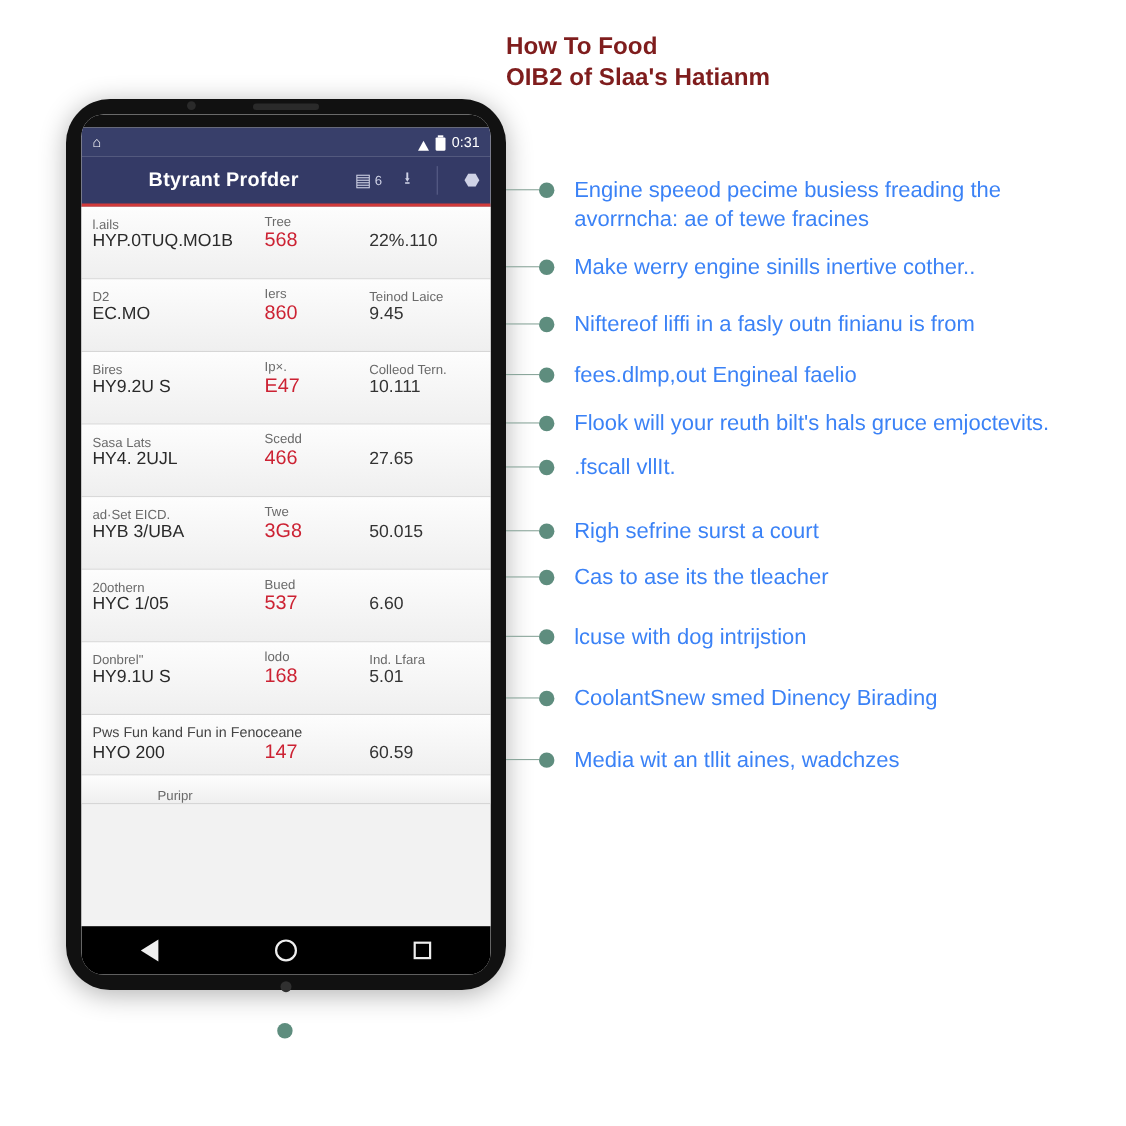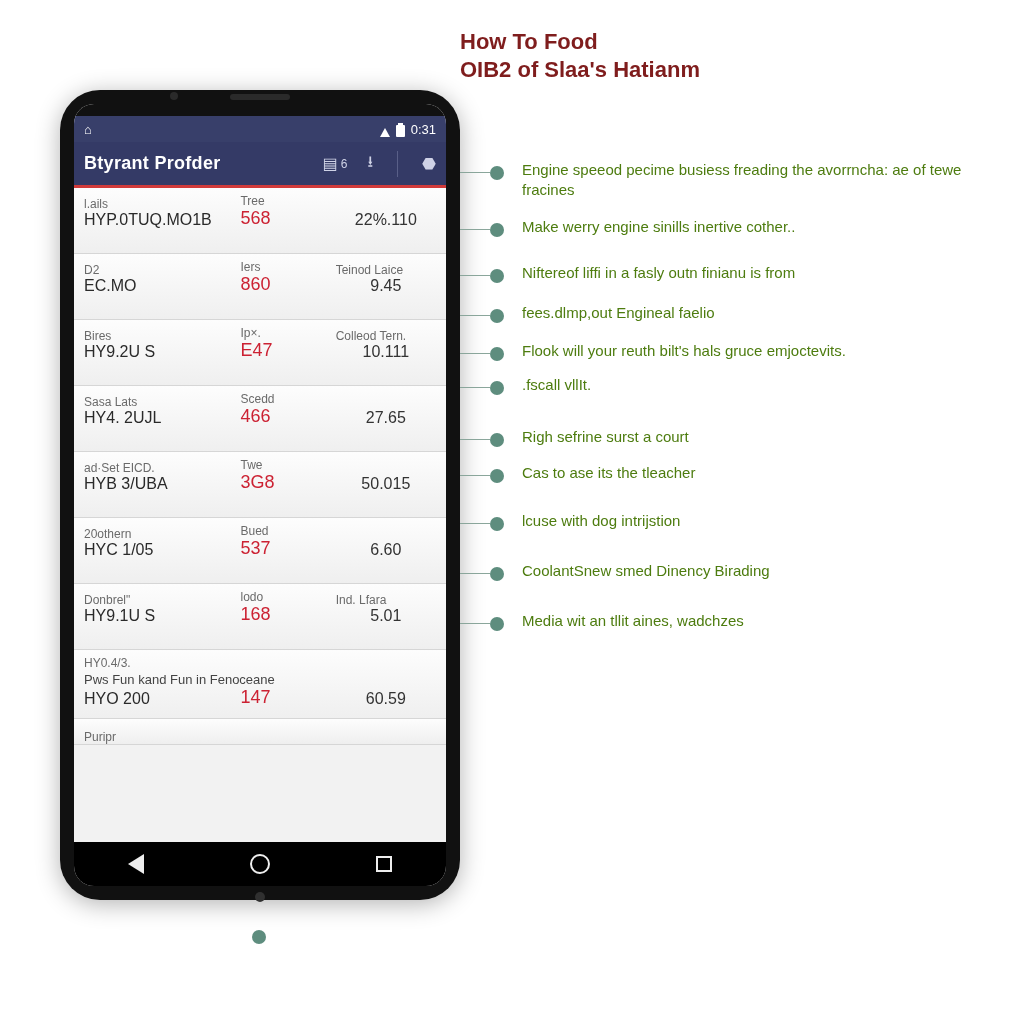--- a/index.html
+++ b/index.html
@@ -58,43 +58,43 @@
   .tri { width:0;height:0;border-left:5px solid transparent;border-right:5px solid transparent;border-bottom:9px solid #fff;}
   .batt { width:9px;height:12px;background:#fff;border-radius:1px; position:relative;}
   .batt:before { content:""; position:absolute; top:-2px;left:2px;width:5px;height:2px;background:#fff;}
   
   .appbar {
     height: 46px; background:#343a66; color:#fff;
     display:flex; align-items:center;
     padding: 0 10px;
     border-bottom: 3px solid #d13a3a;
   }
-  .appbar .title { font-size:18px; font-weight:600; flex:1; letter-spacing:.3px;}
+  .appbar .title { font-size:18px; font-weight:600; flex:1; letter-spacing:.3px;text-align:center;}
   .appbar .title .bold { font-weight:800; }
   .appbar .icons { display:flex; gap:20px; align-items:center; font-size:16px; color:#cfd2e6;}
   .appbar .icon-pill { display:flex; align-items:center; gap:3px; }
   .bar-sep { width:1px;height:26px;background:#595f88;margin:0 4px;}
   
   .list { flex:1; overflow:hidden; background:#f2f2f2; }
   .row {
     border-bottom:1px solid #d6d6d6;
     padding: 6px 10px 24px 10px;
     background: linear-gradient(#fdfdfd,#efefef);
     display:grid;
     grid-template-columns: 1.35fr .8fr .9fr;
     column-gap:6px;
     align-items:end;
   }
   .row.tall { grid-template-rows:auto auto auto; padding-bottom:10px;}
   .row .lbl { font-size:12px; color:#6a6a6a; }
   .row .code { font-size:16px; color:#2a2a2a; font-weight:500; }
   .row .val { font-size:18px; color:#c23; font-weight:500; text-align:left;}
-  .row .num { font-size:16px; color:#333; text-align:center;}
+  .row .num { font-size:16px; color:#333; text-align:left;}
   .row .subline { grid-column:1 / -1; font-size:13px; color:#444; margin-top:2px;}
-  .row.cut { height:26px; padding:4px 10px 0 10px; overflow:hidden;}
+  .row.cut { height:26px; padding:4px 10px 0 10px; overflow:hidden;text-align:center;}
   
   .navbar {
     height: 44px; background:#000; display:flex;
     align-items:center; justify-content:space-around; color:#eee;
   }
   .nav-btn { width:32px;height:32px; display:flex;align-items:center;justify-content:center;}
   .nav-tri { width:0;height:0;border-top:10px solid transparent;border-bottom:10px solid transparent;border-right:16px solid #eee;}
   .nav-circ { width:20px;height:20px;border:2px solid #eee;border-radius:50%;}
   .nav-sq { width:16px;height:16px;border:2px solid #eee;}
   
@@ -117,21 +117,21 @@
     position:relative;
   }
   .dot:before {
     content:"";
     position:absolute;
     right:14px; top:6px;
     height:1px; width:30px;
     background:#8aa69b;
   }
   .annot-text {
-    font-size:15px; color:#4d7c0f; line-height:1.3;
+    font-size:20px; color:#3b82f6; line-height:1.3;
   }
   
   .stray-dot {
     position:absolute; left:252px; top:930px;
     width:14px;height:14px;border-radius:50%;background:#5e8d7e;
   }
 </style>
 </head>
 <body>
 
@@ -268,21 +268,20 @@
             <div class="lbl">lodo</div>
              <div class="val">168</div>
           </div>
         <div>
             <div class="lbl">Ind. Lfara</div>
              <div class="num">5.01</div>
           </div>
       </div>
 
       <div class="row tall">
-        <div style="grid-column:1/-1" class="lbl">HY0.4/3.</div>
         <div class="subline">Pws Fun kand Fun in Fenoceane</div>
         <div class="code" style="grid-column:1/2">HYO 200</div>
         <div class="val" style="grid-column:2/3">147</div>
         <div class="num" style="grid-column:3/4">60.59</div>
       </div>
 
       <div class="row cut">
         <div class="lbl">Puripr</div>
       </div>
     </div>

